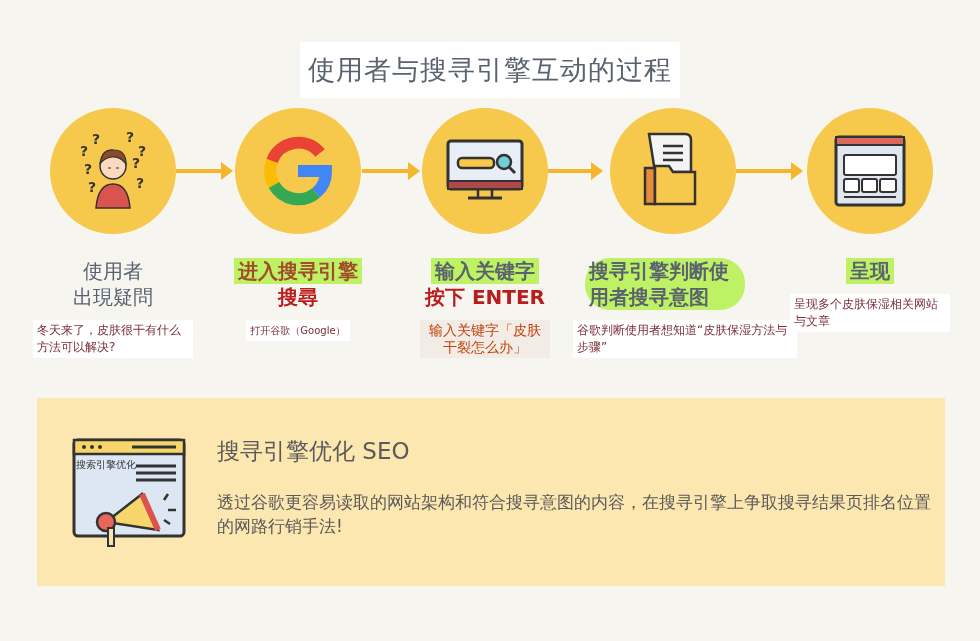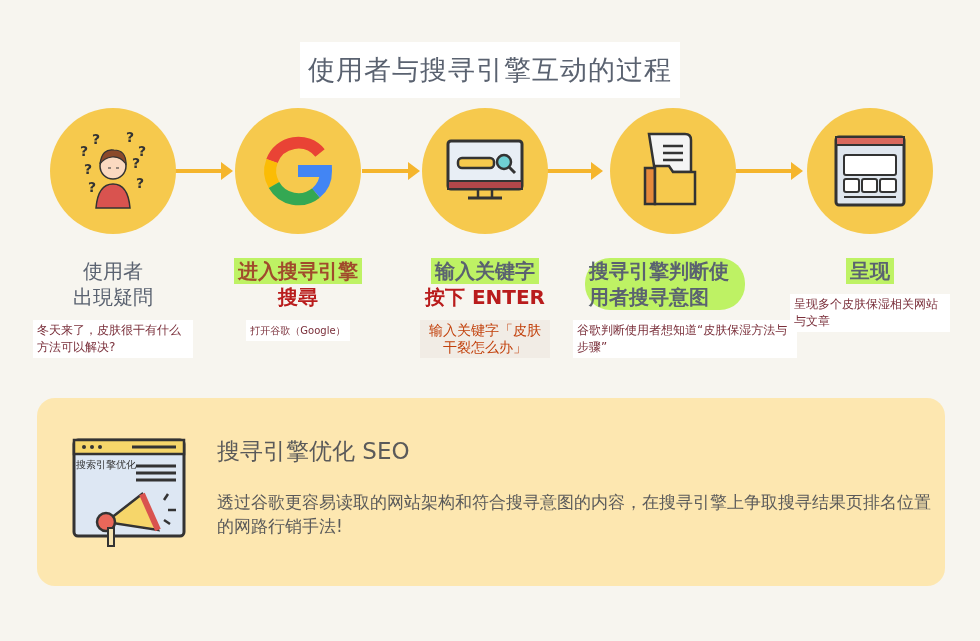--- a/index.html
+++ b/index.html
@@ -10,21 +10,21 @@
   .step { position: absolute; top: 108px; width: 190px; text-align: center; }
   .circle { width: 126px; height: 126px; border-radius: 50%; background: #f6c94d; margin: 0 auto; position: relative; display: flex; align-items: center; justify-content: center; }
   .label-main { margin-top: 24px; font-size: 20px; color: #5a6270; line-height: 26px; }
   .label-main span { display: inline-block; }
   .white-bg { background: #bef264; padding: 0 4px; font-weight: bold; }
   .label-main .sub { color: #b91c1c; font-weight: bold; }
   .label-main .accent { color: #a04b2c; }
   .desc { margin-top: 10px; font-size: 12px; color: #7a2f3a; line-height: 17px; text-align: left; display: inline-block; background: #fff; padding: 2px 4px; }
   .arrow { position: absolute; top: 169px; height: 4px; background: #f5b52c; }
   .arrow::after { content: ""; position: absolute; right: -8px; top: -7px; border-left: 12px solid #f5b52c; border-top: 9px solid transparent; border-bottom: 9px solid transparent; }
-  .seo { position: absolute; left: 37px; top: 398px; width: 908px; height: 188px; background: #fde7b0; border-radius: 18px; }
+  .seo { position: absolute; left: 37px; top: 398px; width: 908px; height: 188px; background: #fde7b0; }
   .seo-icon { position: absolute; left: 35px; top: 40px; width: 116px; height: 100px; }
   .seo-title { position: absolute; left: 180px; top: 38px; font-size: 23px; color: #5a5a5a; }
   .seo-text { position: absolute; left: 180px; top: 92px; width: 720px; font-size: 17px; line-height: 24px; color: #5a5a5a; }
 </style>
 </head>
 <body>
 
 <div class="title-wrap">
   <span class="title">使用者与搜寻引擎互动的过程</span>
 </div>

